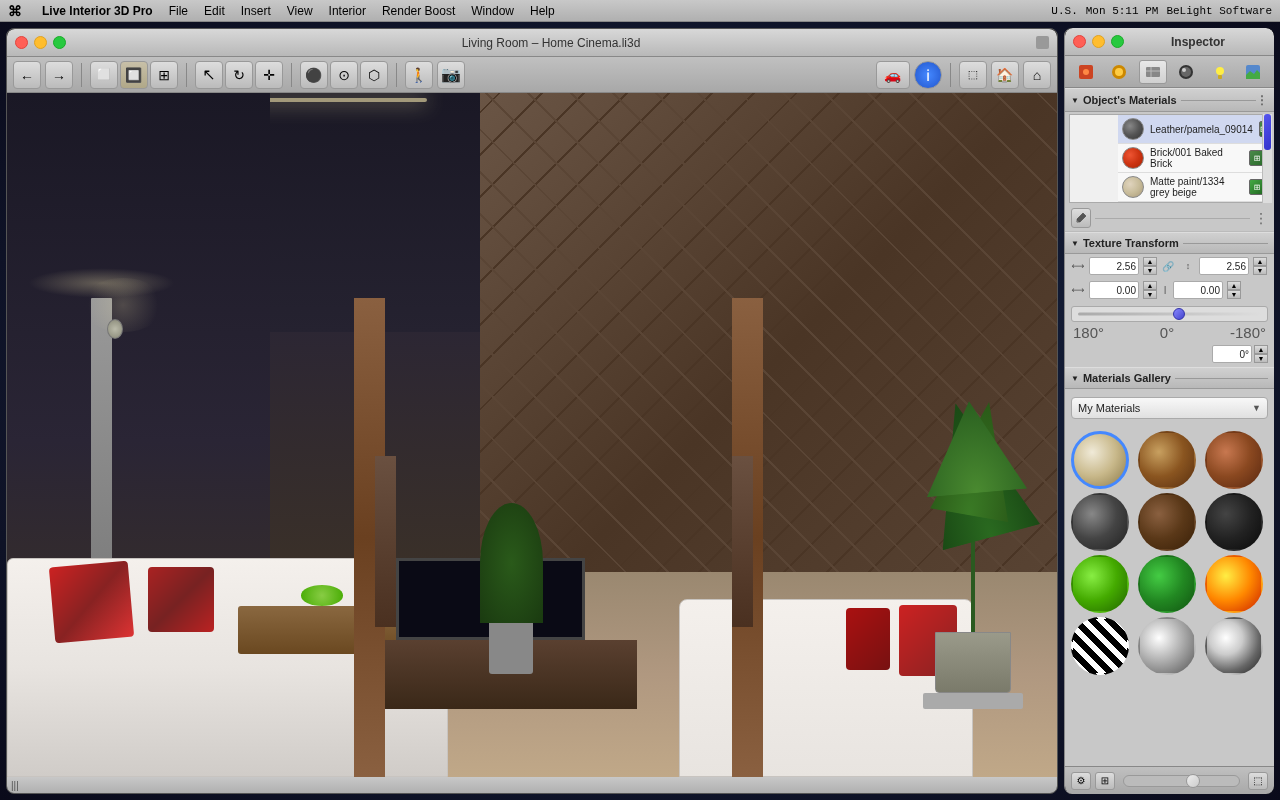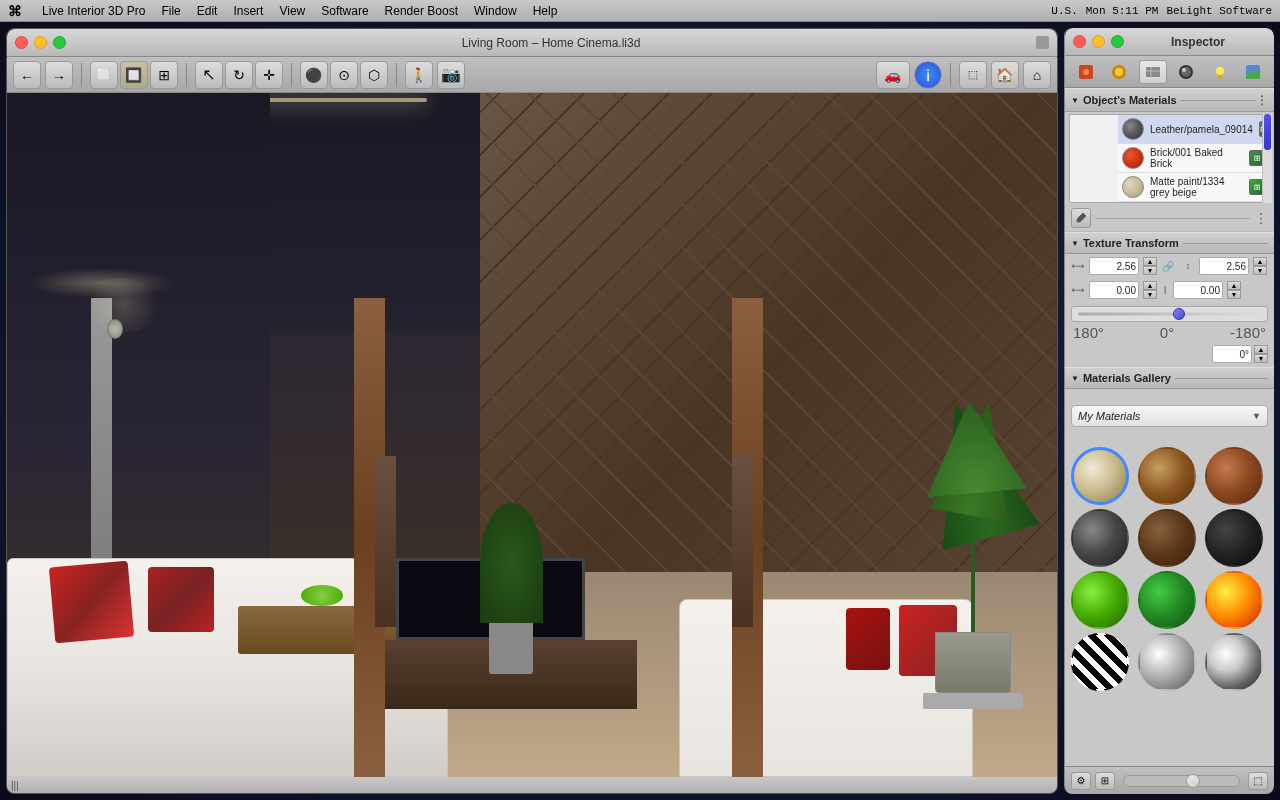--- a/index.html
+++ b/index.html
@@ -27,21 +27,21 @@
       font-size: 14px;
       font-weight: bold;
       margin-right: 4px;
     }
     .menu-item {
       font-size: 12px;
       color: #000;
       cursor: pointer;
       white-space: nowrap;
     }
-    .menu-item.bold { font-weight: normal; }
+    .menu-item.bold { font-weight: bold; }
     .menubar-right {
       margin-left: auto;
       display: flex;
       align-items: center;
       gap: 8px;
       font-size: 11px;
       font-family: Liberation Mono, monospace;
     }
 
     
@@ -496,32 +496,31 @@
     }
     .rotation-input-row {
       display: flex;
       align-items: center;
       justify-content: flex-end;
       gap: 2px;
     }
 
     
     .gallery-dropdown {
-      margin: 16px 6px;
+      margin: 8px 6px;
       height: 22px;
       background: linear-gradient(to bottom, #f8f8f8, #e0e0e0);
       border: 1px solid #aaa;
       border-radius: 4px;
       display: flex;
       align-items: center;
       padding: 0 6px;
       cursor: pointer;
       font-size: 11px;
       color: #222;
-      font-style: italic;
     }
     .gallery-dropdown-arrow {
       margin-left: auto;
       font-size: 9px;
       color: #555;
     }
 
     
     .materials-grid {
       display: grid;
@@ -640,21 +639,21 @@
 </head>
 <body>
 
 <div id="menubar">
   <span class="menu-apple">⌘</span>
   <span class="menu-item bold">Live Interior 3D Pro</span>
   <span class="menu-item">File</span>
   <span class="menu-item">Edit</span>
   <span class="menu-item">Insert</span>
   <span class="menu-item">View</span>
-  <span class="menu-item">Software</span>
+  <span class="menu-item">Interior</span>
   <span class="menu-item">Render Boost</span>
   <span class="menu-item">Window</span>
   <span class="menu-item">Help</span>
   <div class="menubar-right">
     <span>U.S.</span>
     <span>Mon 5:11 PM</span>
     <span>BeLight Software</span>
   </div>
 </div>
 

